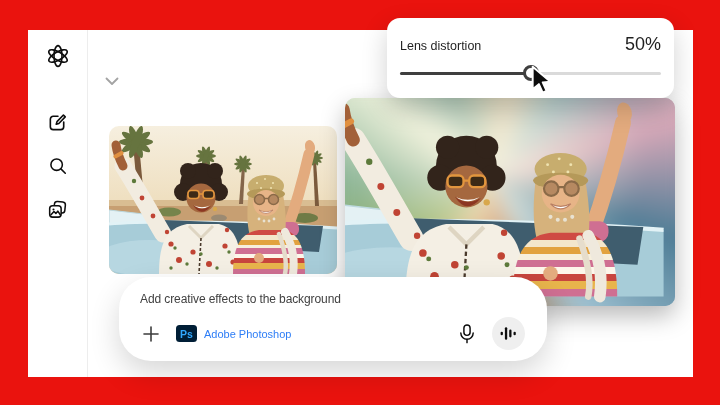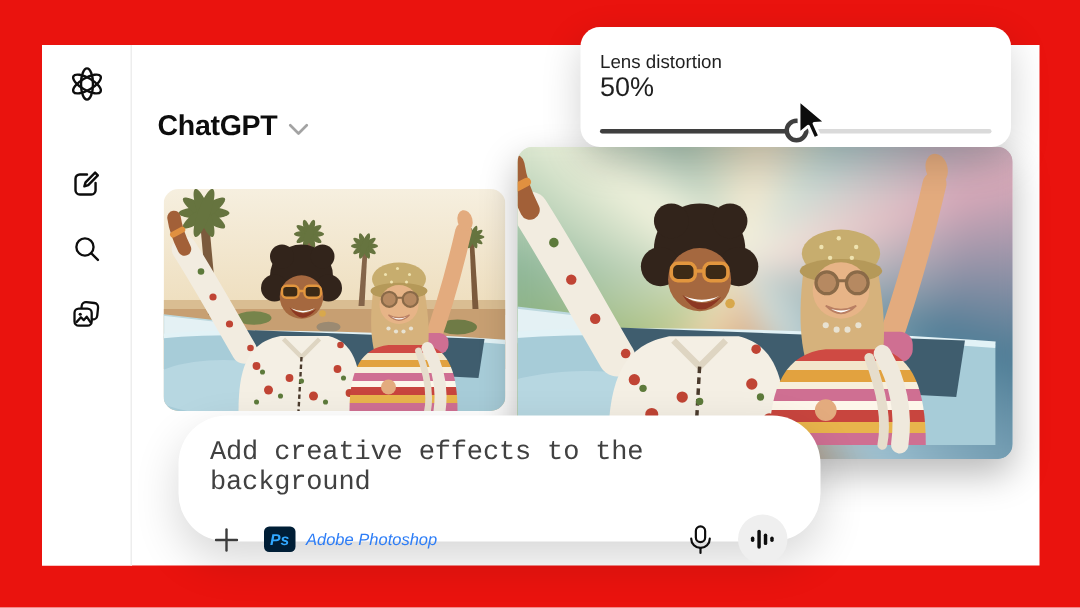--- a/index.html
+++ b/index.html
@@ -52,45 +52,45 @@
   }
   .photo svg{position:absolute;inset:0;width:100%;height:100%;}
 
   
   .panel{
     position:absolute;left:387px;top:18px;width:287px;height:80px;
     background:#fff;border-radius:13px;
     box-shadow:0 10px 26px rgba(0,0,0,.18);
     padding:0 13px;box-sizing:border-box;z-index:5;
   }
-  .panel-row{display:flex;justify-content:space-between;align-items:baseline;margin-top:16px;flex-direction:column;}
+  .panel-row{display:flex;justify-content:space-between;align-items:baseline;margin-top:16px;}
   .panel-label{font-size:12.5px;color:#1f1f1f;}
   .panel-value{font-size:18px;color:#1f1f1f;}
   .slider{position:relative;height:18px;margin-top:9px;cursor:pointer;}
   .slider-track{position:absolute;left:0;right:0;top:7.5px;height:3.5px;border-radius:2px;
     background:var(--slider-track,#dadada);}
   .slider-fill{position:absolute;left:0;top:7.5px;height:3.5px;border-radius:2px;
     background:var(--slider-fill,#3f3f3f);width:50%;}
   .slider-thumb{position:absolute;top:1px;width:16px;height:16px;border-radius:50%;
     background:#fff;border:3px solid var(--slider-fill,#3f3f3f);box-sizing:border-box;
     transform:translateX(-50%);left:50%;}
 
   .cursor{position:absolute;left:531px;top:66px;z-index:9;}
 
   
   .composer{
     position:absolute;left:119px;top:277px;width:428px;height:84px;
     background:#fff;border-radius:32px;
     box-shadow:0 12px 30px rgba(0,0,0,.16);
     box-sizing:border-box;padding:15px 22px 12px 21px;z-index:6;
   }
-  .composer-prompt{font-size:18px;color:#414141;letter-spacing:-0.1px;font-family:Liberation Mono, monospace;}
+  .composer-prompt{font-size:12px;color:#414141;letter-spacing:-0.1px;}
   .composer-row{display:flex;align-items:center;margin-top:11px;}
   .btn-plus{width:22px;height:22px;display:flex;align-items:center;justify-content:center;cursor:pointer;}
-  .app-chip{display:flex;align-items:center;gap:7px;margin-left:14px;cursor:pointer;font-style:italic;}
+  .app-chip{display:flex;align-items:center;gap:7px;margin-left:14px;cursor:pointer;}
   .ps-badge{width:21px;height:17px;border-radius:3.5px;
     background:var(--ps-badge-bg,#001e36);
     color:var(--ps-badge-text,#31a8ff);
     font-size:10.5px;font-weight:700;display:flex;align-items:center;justify-content:center;
     letter-spacing:0;}
   .app-chip-name{font-size:11px;color:var(--adobe-blue,#2d7df6);}
   .composer-spacer{flex:1;}
   .btn-mic{width:26px;height:26px;display:flex;align-items:center;justify-content:center;cursor:pointer;margin-right:12px;}
   .btn-voice{width:33px;height:33px;border-radius:50%;background:#efefef;
     display:flex;align-items:center;justify-content:center;cursor:pointer;}
@@ -270,21 +270,20 @@
         <svg width="21" height="21" viewBox="0 0 22 22" fill="none" stroke="#0d0d0d" stroke-width="1.6" stroke-linecap="round" stroke-linejoin="round">
           <rect x="7.5" y="2.8" width="11.5" height="11.5" rx="3" transform="rotate(6 13 8.5)"></rect>
           <rect x="2.8" y="7" width="12" height="12" rx="3" fill="#ffffff"></rect>
           <circle cx="6.8" cy="11" r="1.1" fill="#0d0d0d" stroke="none"></circle>
           <path d="M4.2,16.5 l3.1,-3.4 2,2 2,-2.4 2.6,3.8"></path>
         </svg>
       </div>
     </aside>
 
     <div class="header">
-      <span class="title">ChatGPT</span>
       <svg class="chev" width="14" height="9" viewBox="0 0 14 9" fill="none" stroke="#a3a3a3" stroke-width="1.8" stroke-linecap="round" stroke-linejoin="round">
         <path d="M1.5,1.5 L7,7 L12.5,1.5"></path>
       </svg>
     </div>
 
     <div class="photo photo-left" role="img" aria-label="Two friends riding in a convertible through the desert">
       <svg viewBox="0 0 228 148" preserveAspectRatio="none">
         <use href="#scene-bg"></use>
         <use href="#scene-figs"></use>
       </svg>

